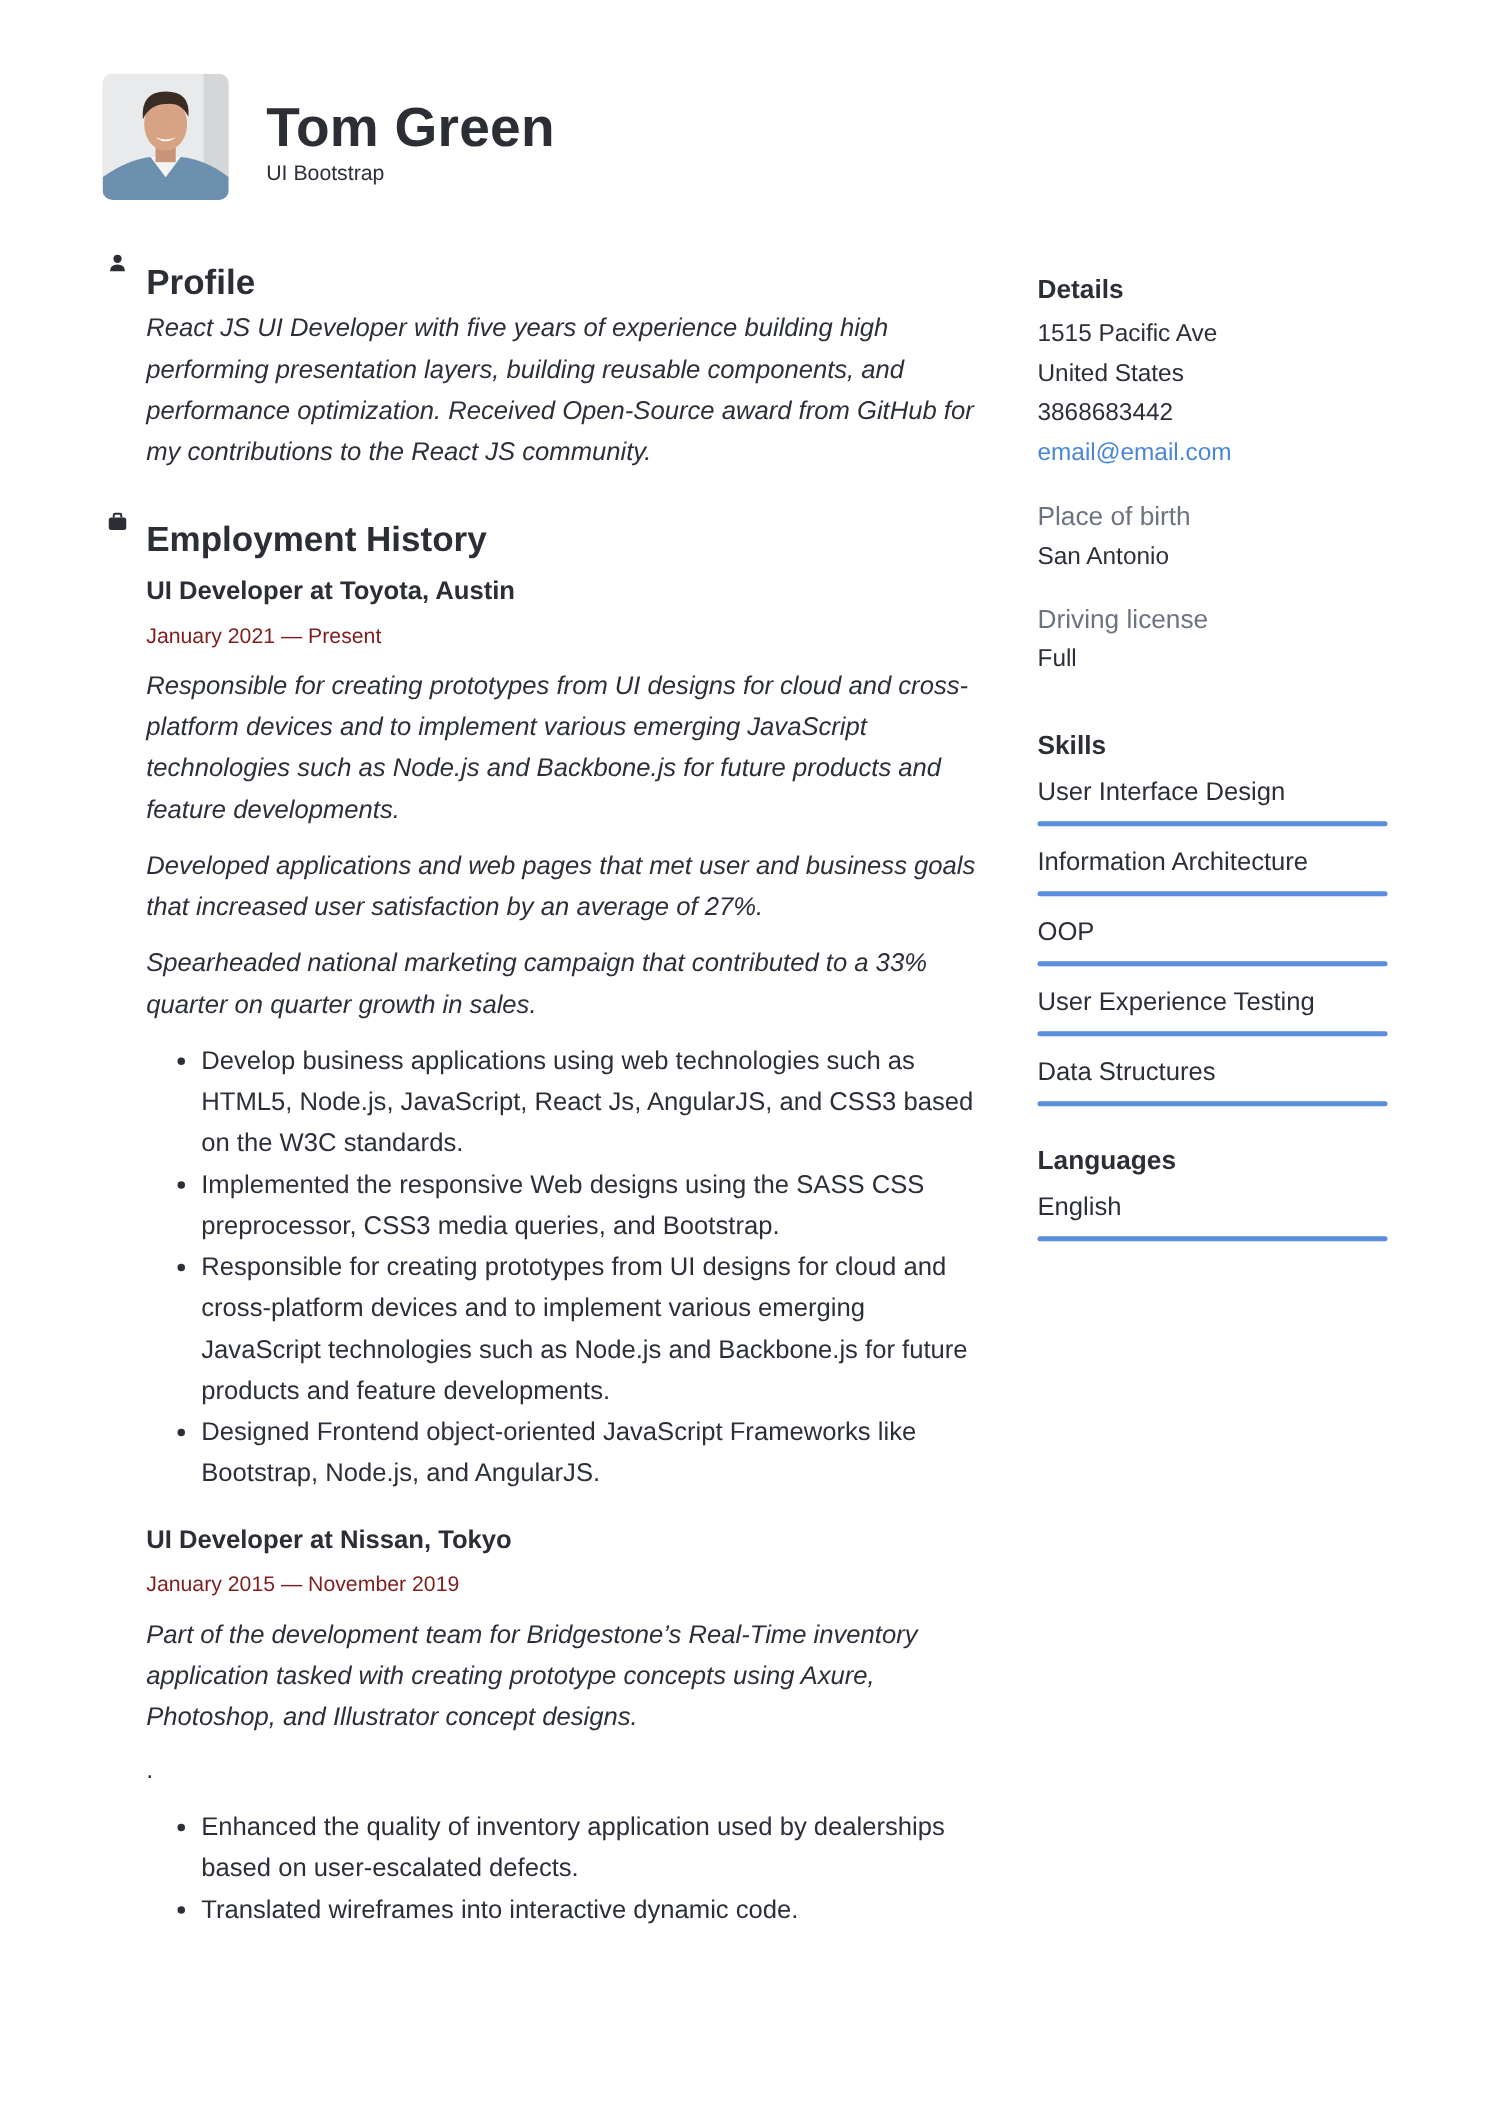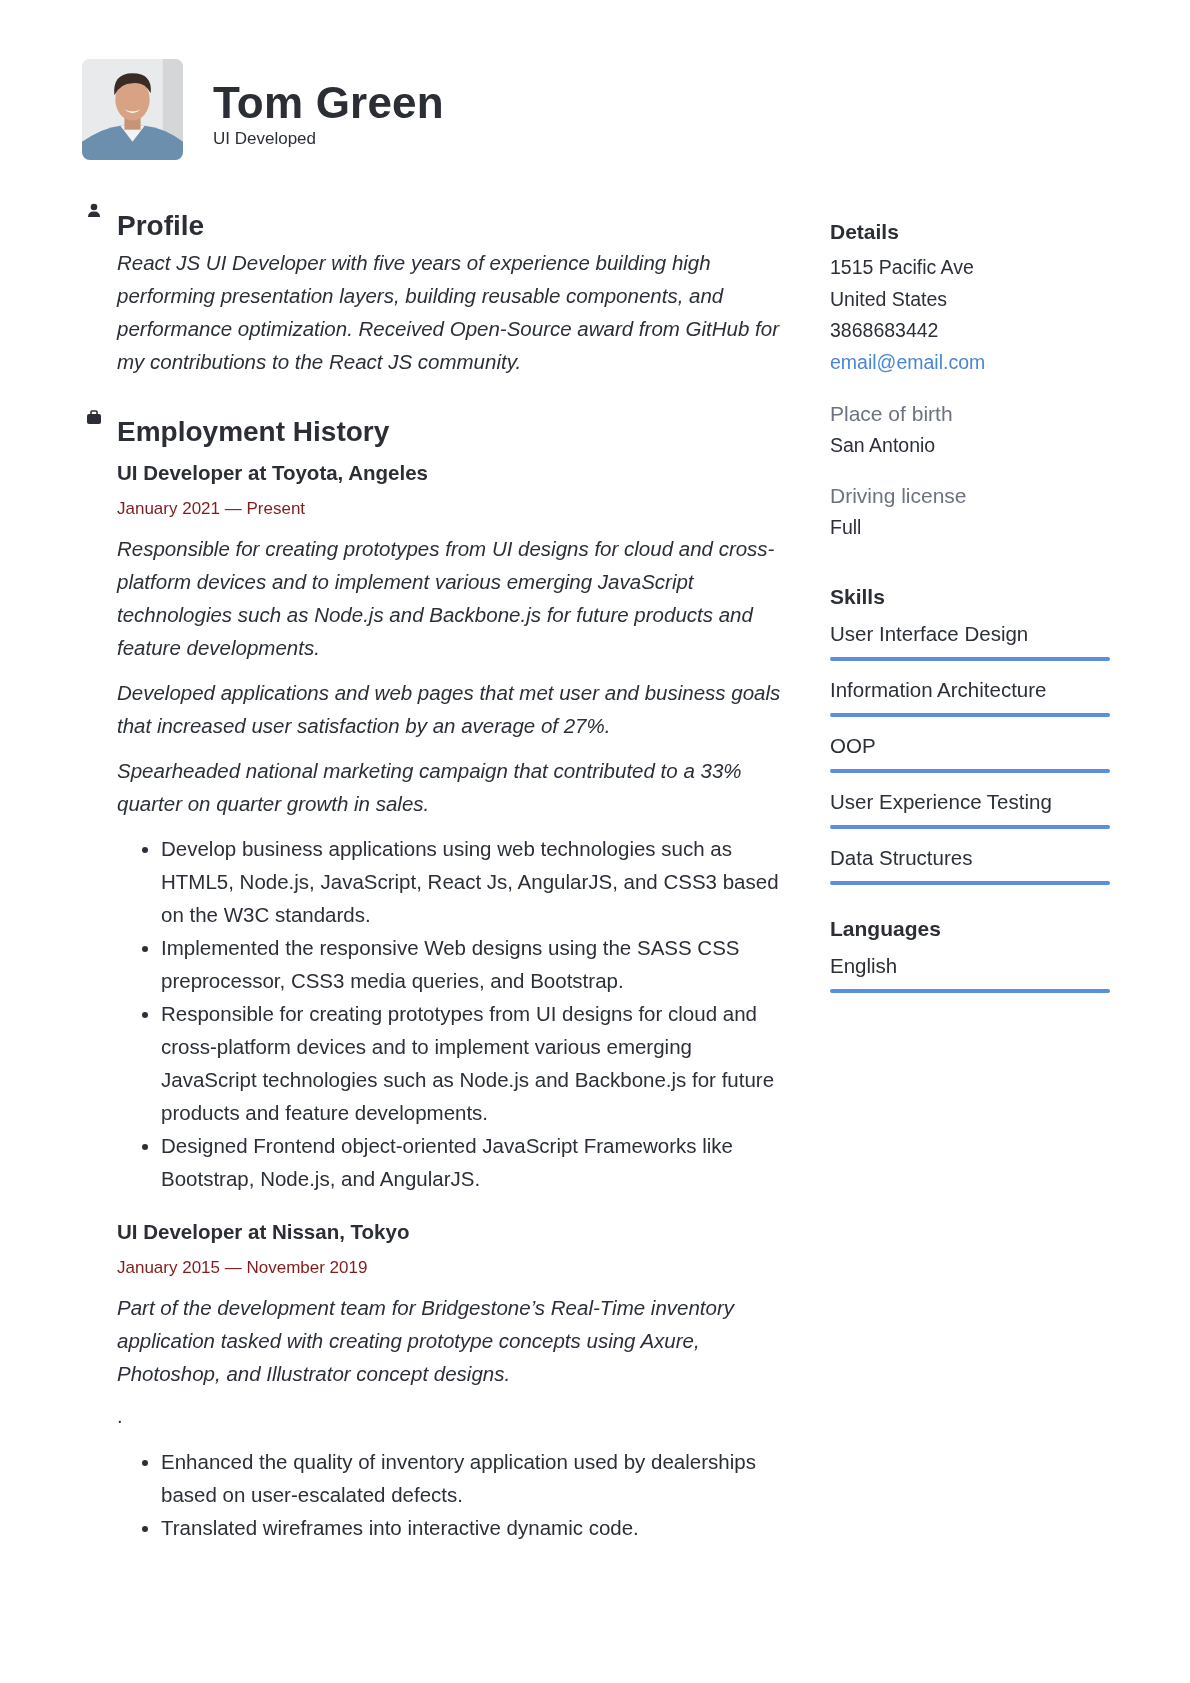--- a/index.html
+++ b/index.html
@@ -54,21 +54,21 @@
       <path d="M0 100 L0 82 Q20 68 38 66 L62 66 Q82 68 100 82 L100 100 Z" fill="#6d8fae"></path>
       <path d="M38 66 L50 82 L62 66 Z" fill="#f3f3f3"></path>
       <rect x="42" y="56" width="16" height="14" fill="#c89478"></rect>
       <ellipse cx="50" cy="40" rx="17" ry="21" fill="#d7a384"></ellipse>
       <path d="M32 36 Q30 14 50 14 Q70 14 68 34 Q62 22 50 24 Q38 24 32 36 Z" fill="#3a2b24"></path>
       <path d="M42 50 Q50 57 58 50 Q50 54 42 50 Z" fill="#ffffff"></path>
     </svg>
   </div>
   <div class="name-block">
     <div class="name">Tom Green</div>
-    <div class="job-title">UI Developed</div>
+    <div class="job-title">UI Bootstrap</div>
   </div>
 </div>
 
 <div class="main">
 
   <section>
     <div class="section-head">
       <svg class="icon" viewBox="0 0 20 20" style="top:-8px;">
         <circle cx="10" cy="5" r="3.3" fill="#2b2e35"></circle>
         <path d="M4 15 Q4 9.5 10 9.5 Q16 9.5 16 15 Z" fill="#2b2e35"></path>
@@ -85,21 +85,21 @@
       <svg class="icon" viewBox="0 0 20 20" style="top:-8px;">
         <path d="M7 6 V4 Q7 3 8 3 H12 Q13 3 13 4 V6" fill="none" stroke="#2b2e35" stroke-width="1.6"></path>
         <rect x="3" y="6" width="14" height="10" rx="2" fill="#2b2e35"></rect>
       </svg>
       <div class="section-title">Employment History</div>
     </div>
 
     <div class="content">
 
       <div class="job">
-        <div class="job-heading">UI Developer at Toyota, Angeles</div>
+        <div class="job-heading">UI Developer at Toyota, Austin</div>
         <div class="job-dates">January 2021 — Present</div>
         <div class="job-desc">
           <p class="italic-p">Responsible for creating prototypes from UI designs for cloud and cross-platform devices and to implement various emerging JavaScript technologies such as Node.js and Backbone.js for future products and feature developments.</p>
           <p class="italic-p">Developed applications and web pages that met user and business goals that increased user satisfaction by an average of 27%.</p>
           <p class="italic-p">Spearheaded national marketing campaign that contributed to a 33% quarter on quarter growth in sales.</p>
         </div>
         <ul class="bullets">
           <li>Develop business applications using web technologies such as HTML5, Node.js, JavaScript, React Js, AngularJS, and CSS3 based on the W3C standards.</li>
           <li>Implemented the responsive Web designs using the SASS CSS preprocessor, CSS3 media queries, and Bootstrap.</li>
           <li>Responsible for creating prototypes from UI designs for cloud and cross-platform devices and to implement various emerging JavaScript technologies such as Node.js and Backbone.js for future products and feature developments.</li>

